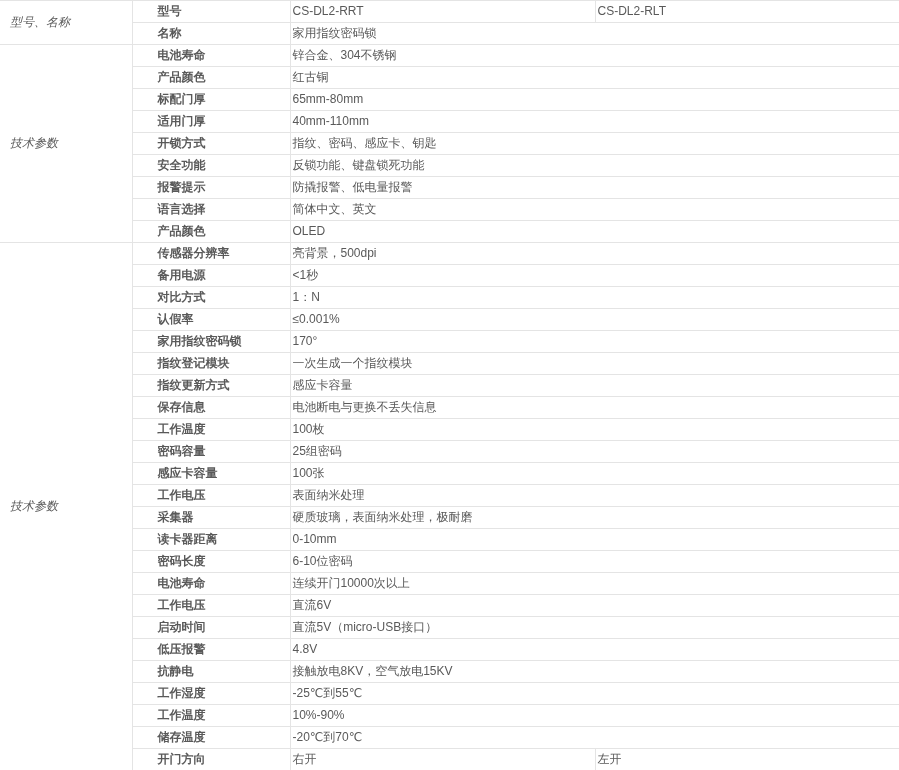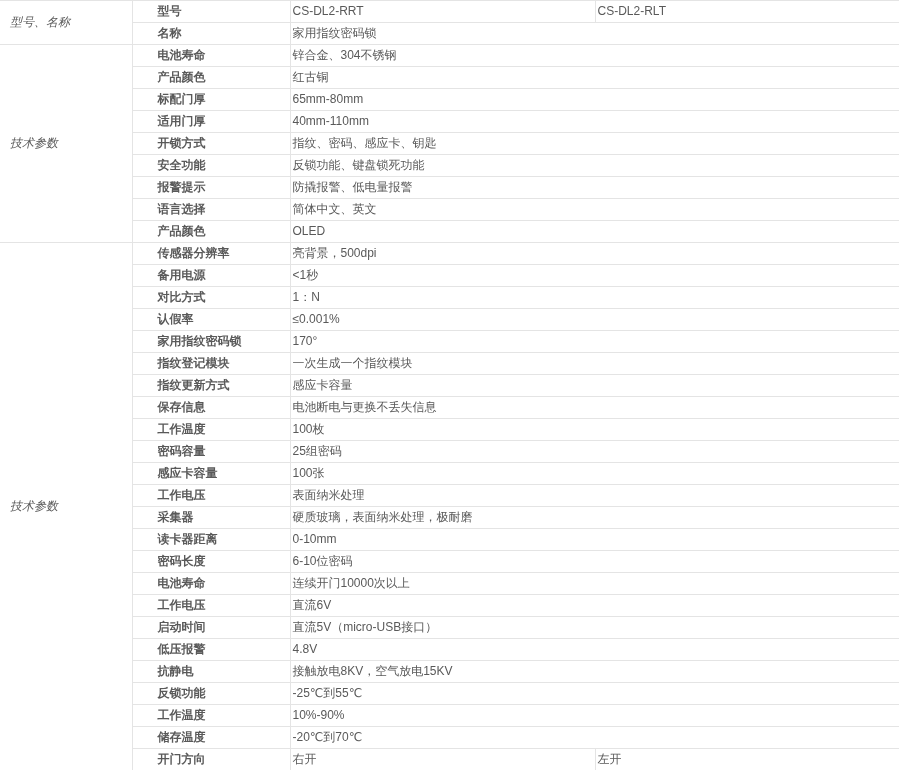--- a/index.html
+++ b/index.html
@@ -157,21 +157,21 @@
       </tr>
       <tr>
         <td class="param">低压报警</td>
         <td class="val" colspan="2">4.8V</td>
       </tr>
       <tr>
         <td class="param">抗静电</td>
         <td class="val" colspan="2">接触放电8KV，空气放电15KV</td>
       </tr>
       <tr>
-        <td class="param">反锁功能</td>
+        <td class="param">工作湿度</td>
         <td class="val" colspan="2">-25℃到55℃</td>
       </tr>
       <tr>
         <td class="param">工作温度</td>
         <td class="val" colspan="2">10%-90%</td>
       </tr>
       <tr>
         <td class="param">储存温度</td>
         <td class="val" colspan="2">-20℃到70℃</td>
       </tr>

